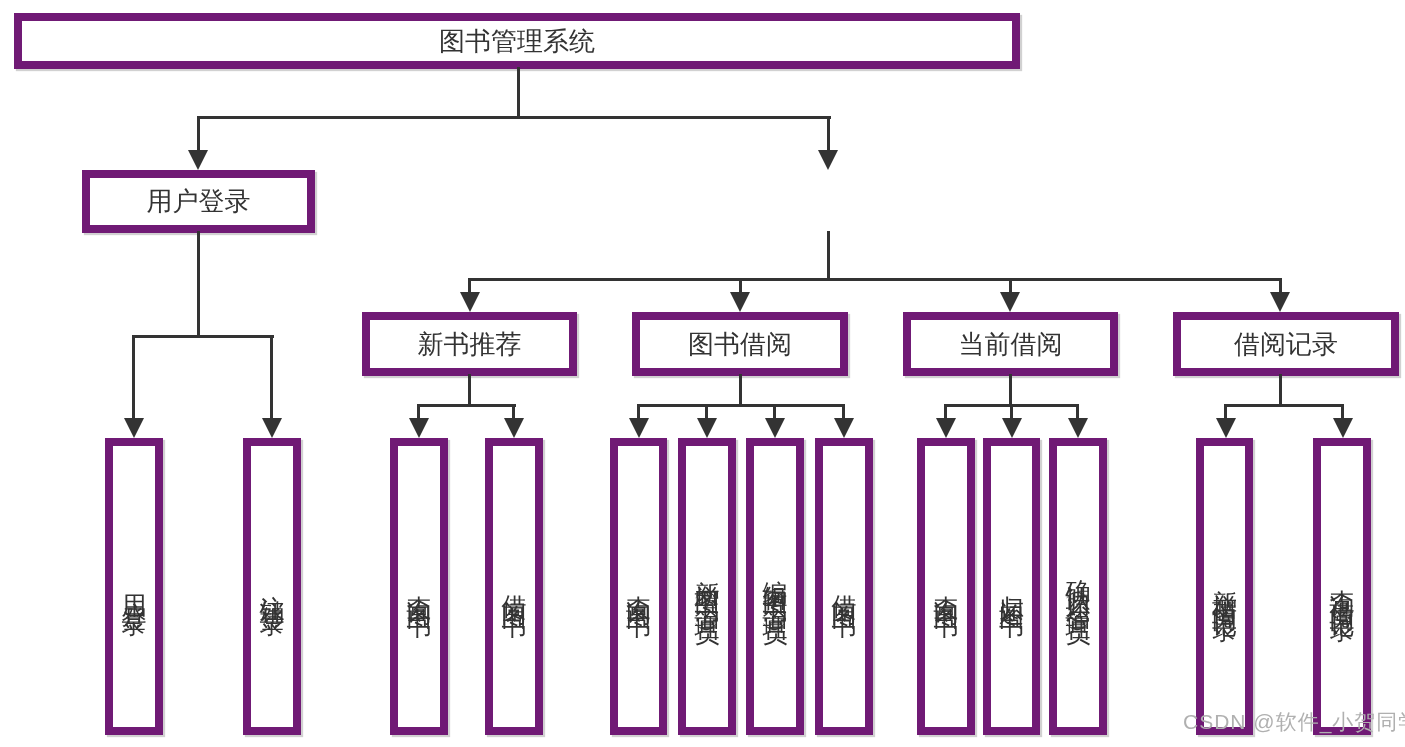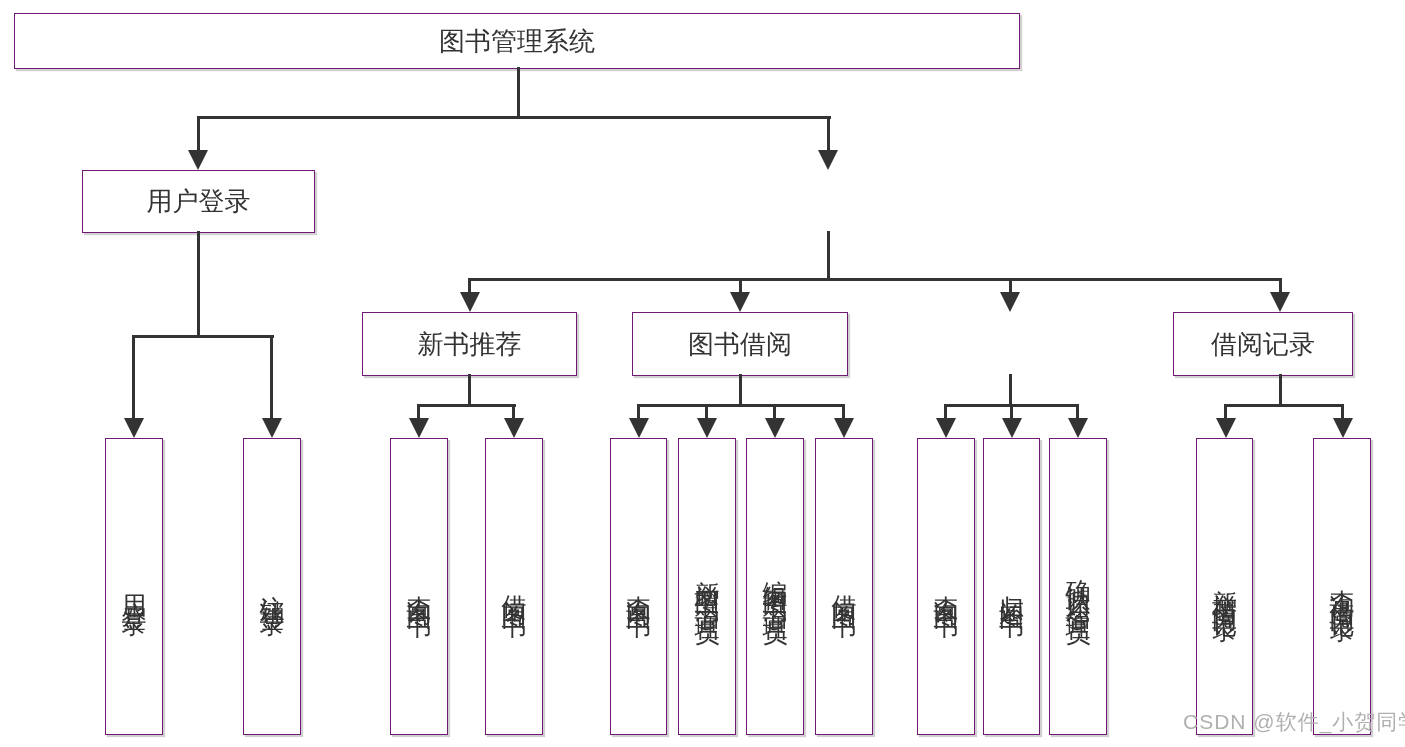--- a/index.html
+++ b/index.html
@@ -6,21 +6,21 @@
   #canvas {
     position:relative;
     width:1405px; height:747px;
     background:#ffffff;
     font-family:"Liberation Sans", sans-serif;
     overflow:hidden;
   }
   .box {
     position:absolute;
     box-sizing:border-box;
-    border:1px solid #701a75;
+    border:8px solid #701a75;
     background:#ffffff;
     box-shadow:2px 2px 1px rgba(0,0,0,0.18);
     display:flex; align-items:center; justify-content:center;
     color:#333333;
     font-size:26px;
     text-align:center;
   }
   .leaf .vtext {
     writing-mode:vertical-rl;
     text-orientation:mixed;
@@ -85,21 +85,24 @@
   <div class="arrowhead" style="left:1000px; top:292px;"></div>
   <div class="vline" style="left:1279px; top:278px; height:16px;"></div>
   <div class="arrowhead" style="left:1270px; top:292px;"></div>
 
   <div class="box" style="left:362px; top:312px; width:215px; height:64px;">
     <span>新书推荐</span>
   </div>
   <div class="box" style="left:632px; top:312px; width:216px; height:64px;">
     <span>图书借阅</span>
   </div>
-  <div class="box" style="left:1173px; top:312px; width:180px; height:64px;">
+  <div class="box" style="left:903px; top:312px; width:215px; height:64px;">
+    <span>当前借阅</span>
+  </div>
+  <div class="box" style="left:1173px; top:312px; width:226px; height:64px;">
     <span>借阅记录</span>
   </div>
 
   <div class="vline" style="left:468px; top:374px; height:33px;"></div>
   <div class="hline" style="left:418px; top:404px; width:98px;"></div>
   <div class="vline" style="left:417px; top:404px; height:16px;"></div>
   <div class="arrowhead" style="left:409px; top:418px;"></div>
   <div class="vline" style="left:512px; top:404px; height:16px;"></div>
   <div class="arrowhead" style="left:504px; top:418px;"></div>
 

